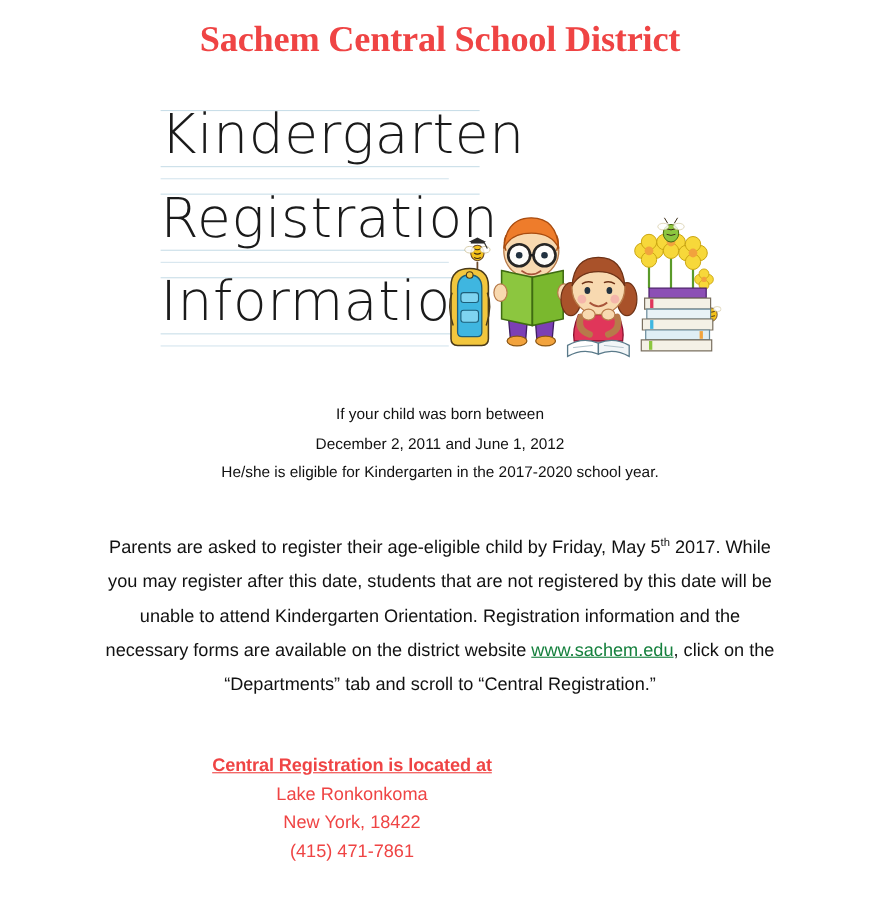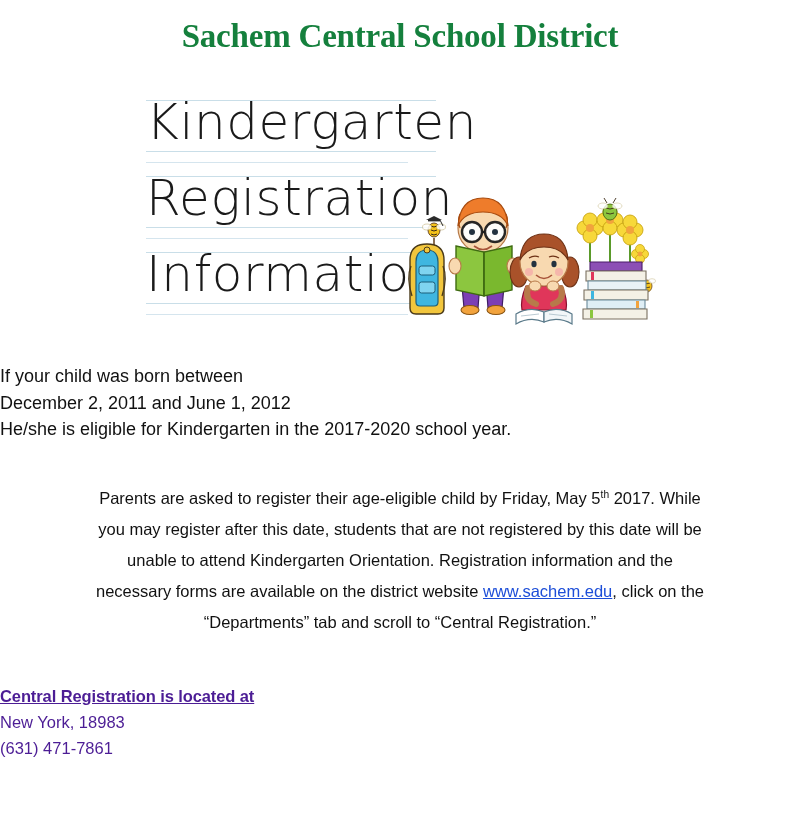--- a/index.html
+++ b/index.html
@@ -28,21 +28,21 @@
   .district-title {
     position: absolute;
     top: 18px;
     left: 0;
     width: 800px;
     text-align: center;
     font-family: "Liberation Serif", "DejaVu Serif", serif;
     font-weight: bold;
     font-size: 33px;
     letter-spacing: -0.2px;
-    color: #15803d;
+    color: #ef4444;
     line-height: 1.1;
   }
 
   
   .hand-block {
     position: absolute;
     top: 92px;
     left: 142px;
     width: 300px;
     height: 230px;
@@ -90,22 +90,22 @@
     height: 136px;
   }
   .illustration svg { display: block; }
 
   
   .intro {
     position: absolute;
     top: 363px;
     left: 0;
     width: 800px;
-    text-align: left;
-    font-size: 18px;
+    text-align: center;
+    font-size: 14px;
     line-height: 26.5px;
     color: #111111;
   }
   .intro div { white-space: nowrap; }
 
   .paragraph {
     position: absolute;
     top: 466px;
     left: 92px;
     width: 616px;
@@ -113,34 +113,34 @@
     font-size: 16.5px;
     line-height: 31px;
     color: #111111;
   }
   .paragraph sup {
     font-size: 0.62em;
     vertical-align: super;
     line-height: 0;
   }
   .weblink {
-    color: #1d4ed8;
+    color: #15803d;
     text-decoration: underline;
   }
 
   
   .address {
     position: absolute;
     top: 683px;
     left: 0;
     width: 640px;
-    text-align: left;
+    text-align: center;
     font-size: 16.5px;
     line-height: 26px;
-    color: #4c1d95;
+    color: #ef4444;
   }
   .address-heading {
     font-weight: bold;
     text-decoration: underline;
     font-size: 16.5px;
     letter-spacing: -0.1px;
   }
   .address div { white-space: nowrap; }
 </style>
 </head>
@@ -326,17 +326,18 @@
   <div class="intro">
     <div>If your child was born between</div>
     <div>December 2, 2011 and June 1, 2012</div>
     <div>He/she is eligible for Kindergarten in the 2017-2020 school year.</div>
   </div>
 
   <p class="paragraph"><span>Parents are asked to register their age-eligible child by Friday, May 5</span><sup>th</sup><span> 2017.  While you may register after this date, students that are not registered by this date will be unable to attend Kindergarten Orientation.  Registration information and the necessary forms are available on the district website </span><a class="weblink" href="#">www.sachem.edu</a><span>, click on the “Departments” tab and scroll to “Central Registration.”</span></p>
 
   <div class="address">
     <div class="address-heading">Central Registration is located at</div>
-    <div>New York, 18983</div>
-    <div>(631) 471-7861</div>
+    <div>Lake Ronkonkoma</div>
+    <div>New York, 18422</div>
+    <div>(415) 471-7861</div>
   </div>
 
 </div>
 
 </body></html>

